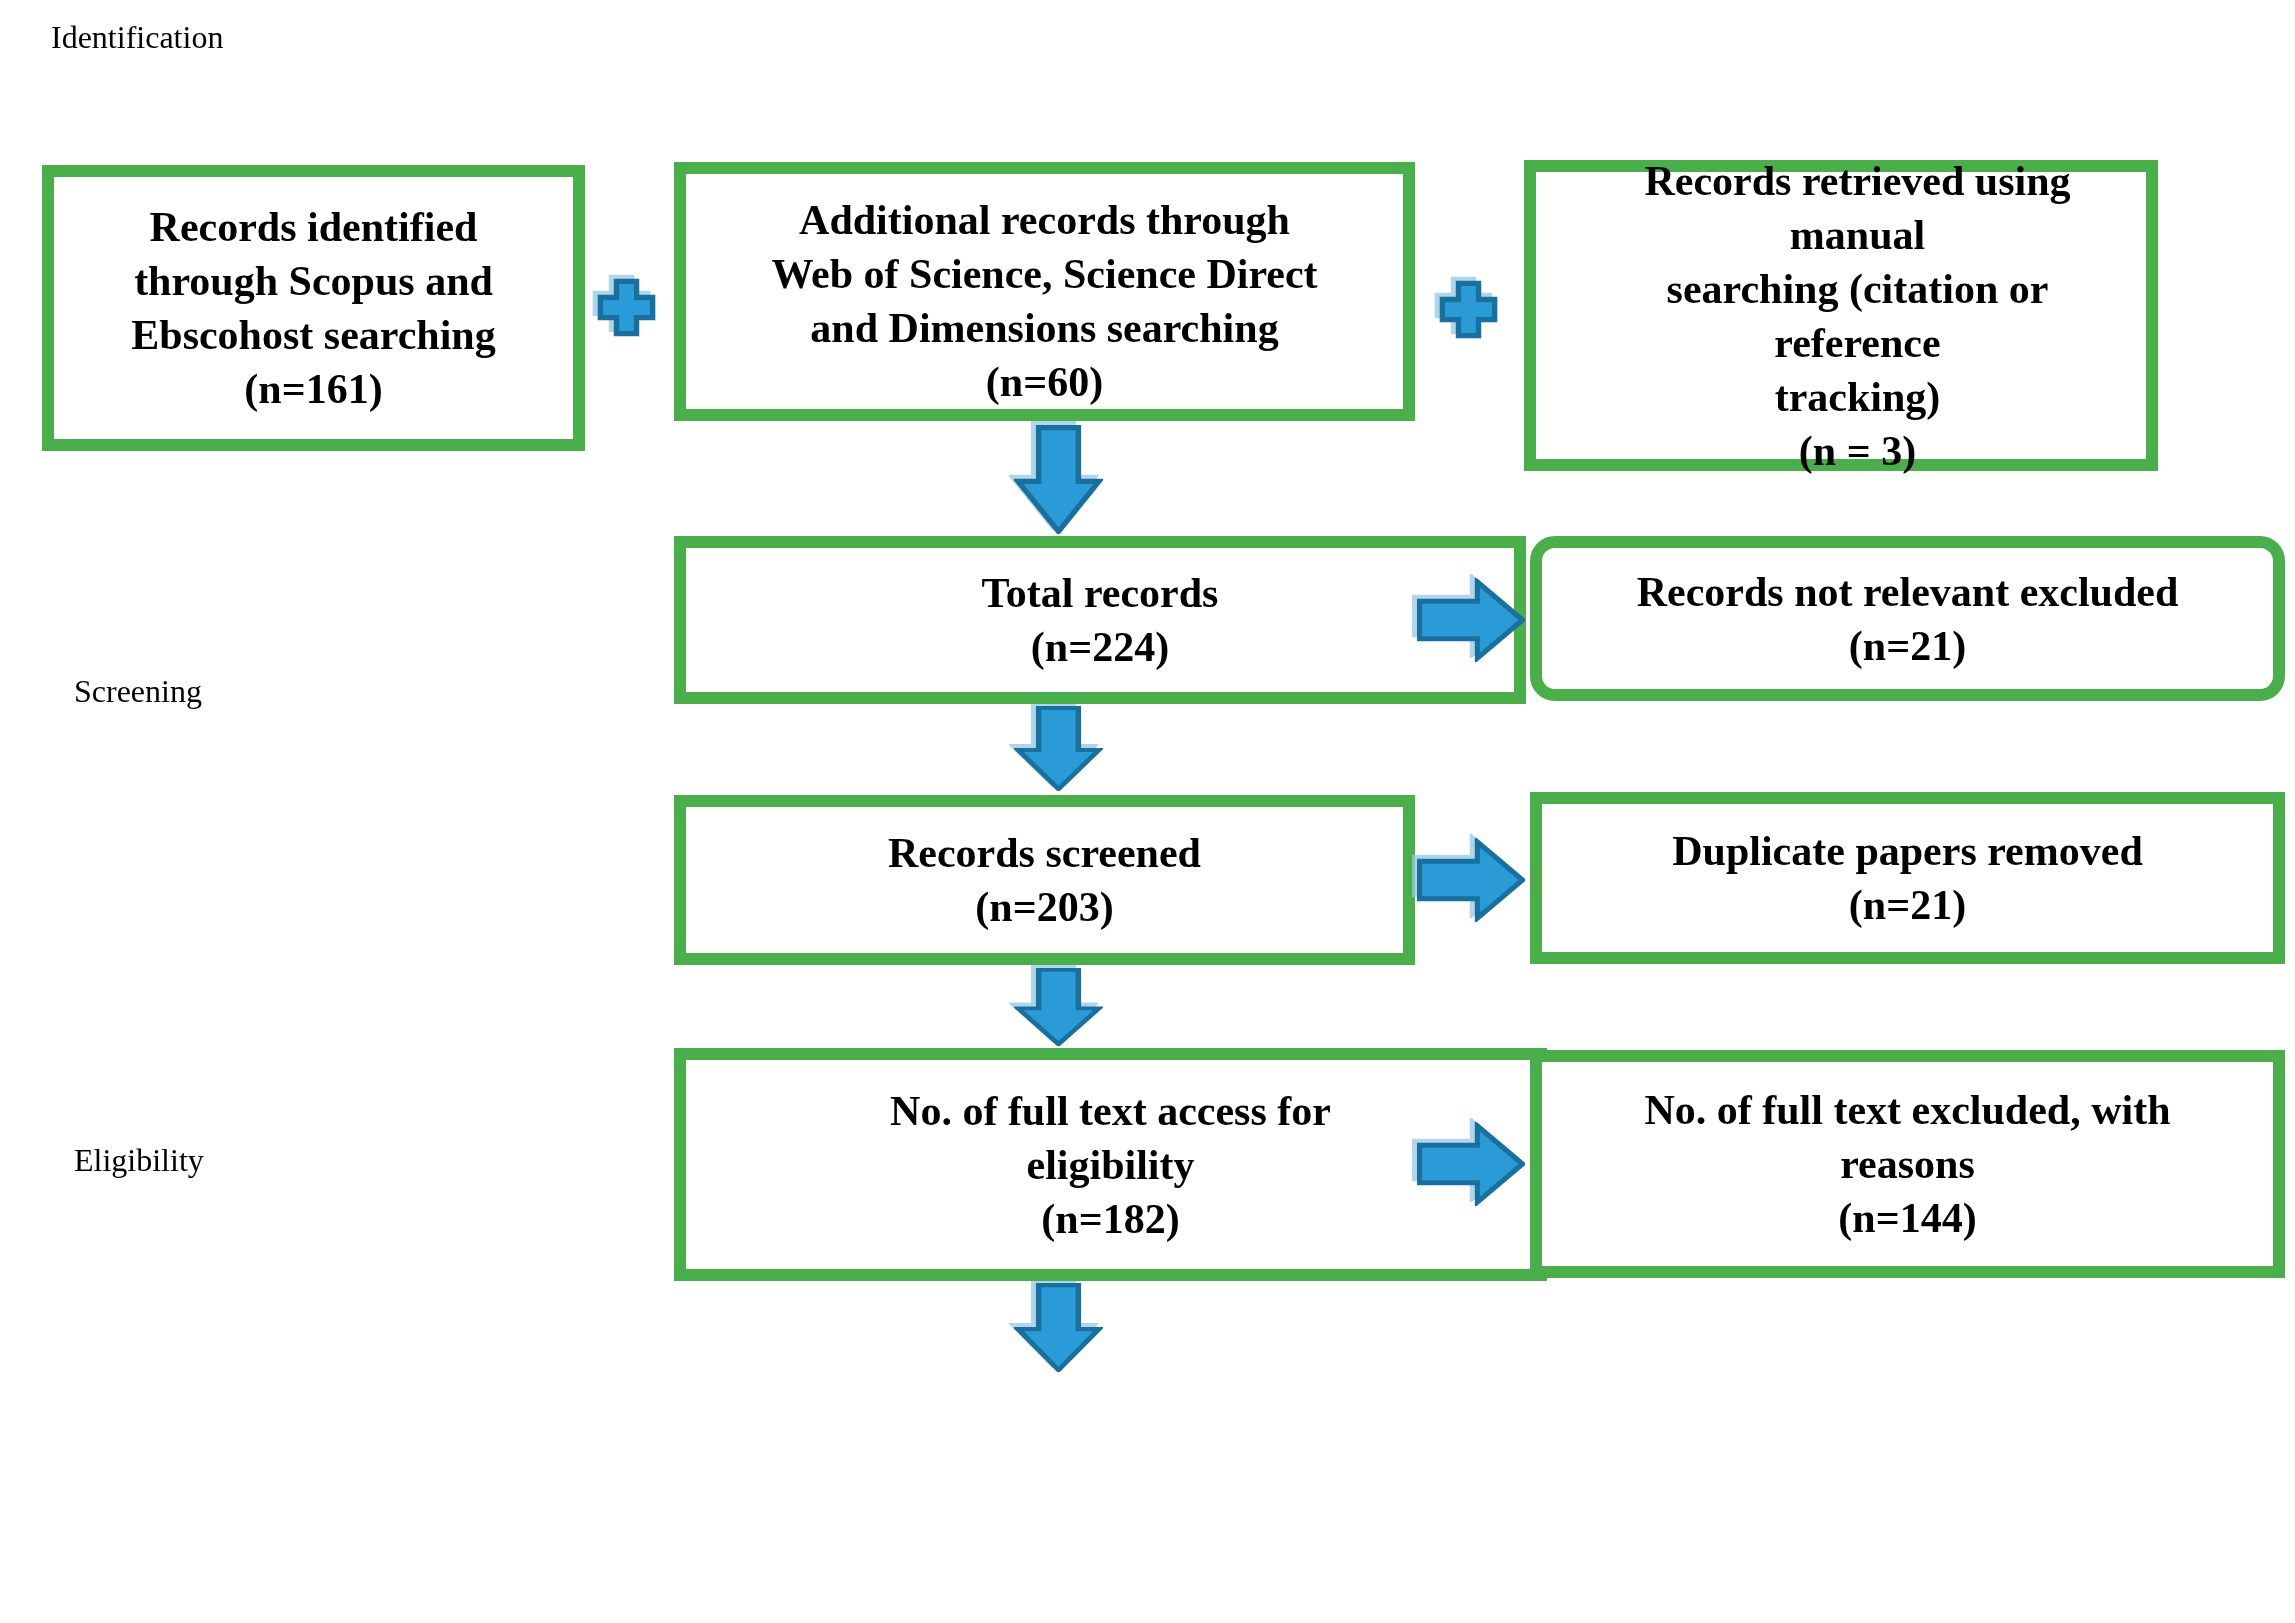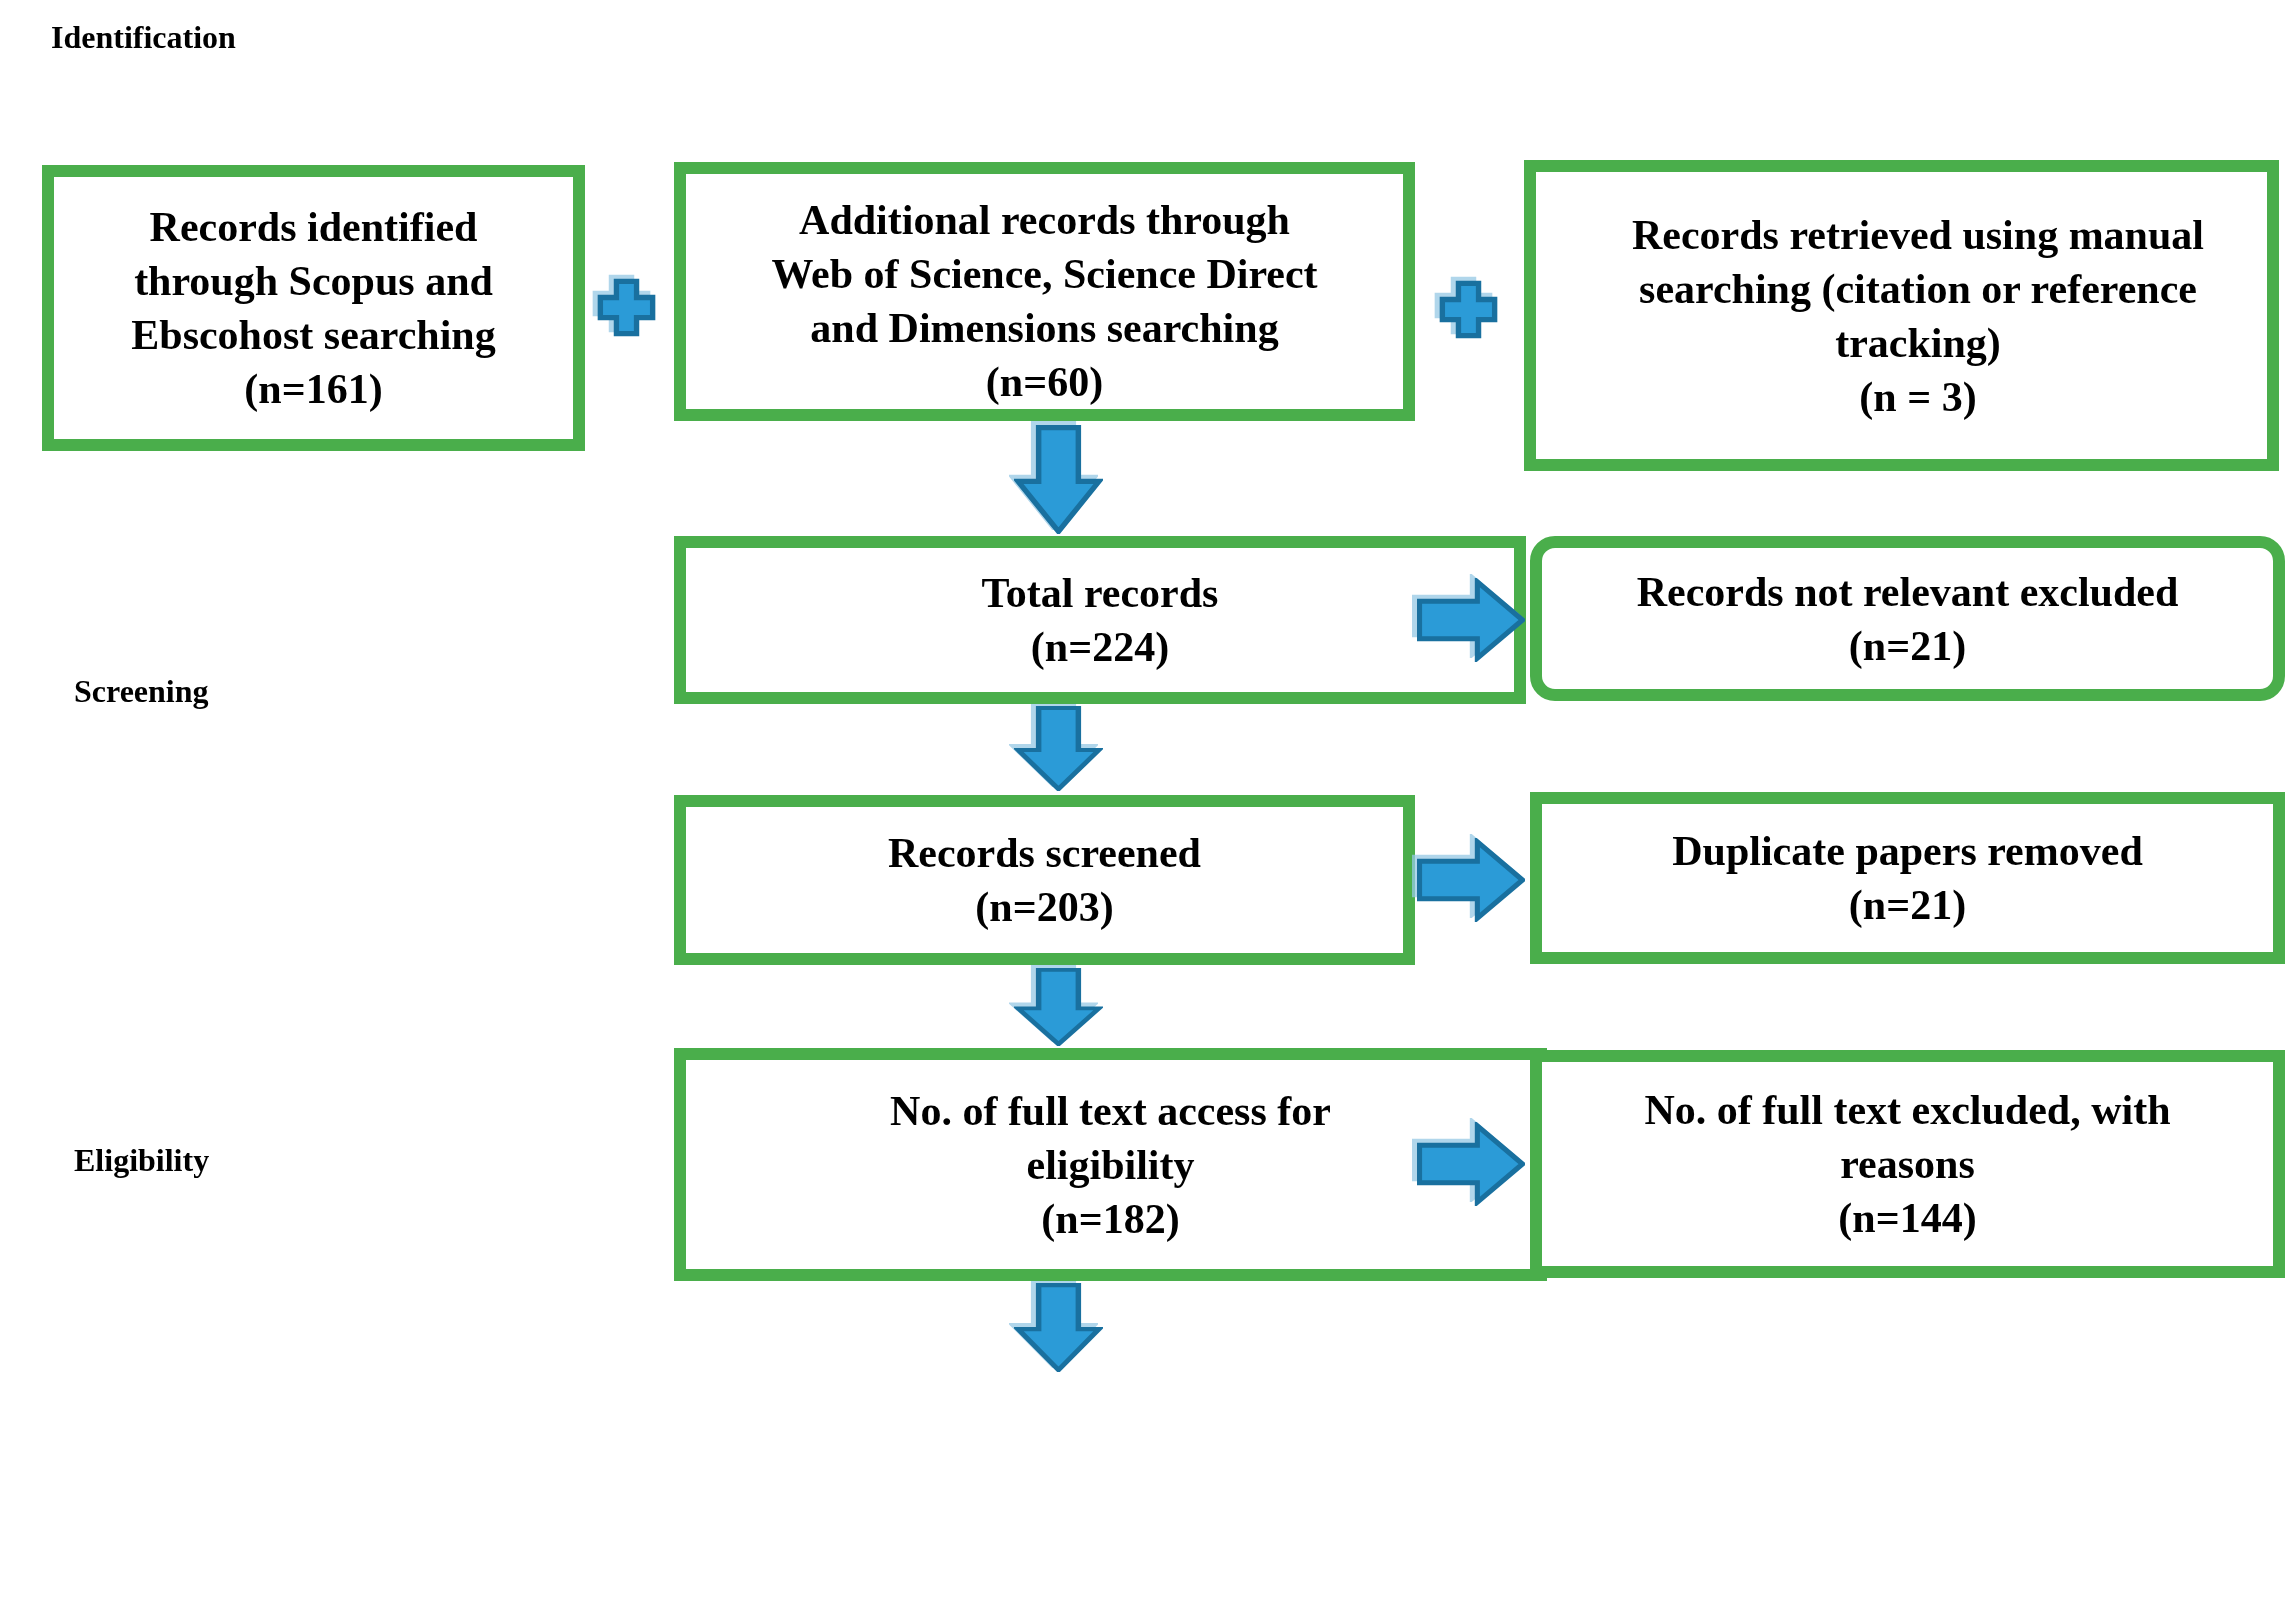--- a/index.html
+++ b/index.html
@@ -13,21 +13,21 @@
   .canvas{
     position:relative;
     width:2295px;
     height:1624px;
     background:var(--bg);
     font-family:"Liberation Serif", serif;
     overflow:hidden;
   }
   .stage-label{
     position:absolute;
-    font-weight:bold;
+    font-weight:normal;
     font-size:32px;
     color:var(--ink);
     white-space:nowrap;
   }
   .flow-box{
     position:absolute;
     border:12px solid var(--green);
     background:var(--bg);
     display:flex;
     align-items:center;
@@ -68,21 +68,21 @@
 (n=161)</div>
   </div>
 
   <div class="flow-box" style="left:674px; top:162px; width:741px; height:259px;align-items:flex-end;">
     <div class="box-text">Additional records through
 Web of Science, Science Direct
 and Dimensions searching
 (n=60)</div>
   </div>
 
-  <div class="flow-box" style="left:1524px; top:160px; width:755px; height:311px;padding-left:33px;">
+  <div class="flow-box" style="left:1524px; top:160px; width:634px; height:311px;padding-left:33px;">
     <div class="box-text">Records retrieved using manual
 searching (citation or reference
 tracking)
 (n = 3)</div>
   </div>
 
   <svg class="shape halo" style="left:597px; top:278px;" width="59" height="59" viewBox="0 0 88 88" preserveAspectRatio="none">
     <path class="blue-fill" d="M29 5 H59 V29 H83 V59 H59 V83 H29 V59 H5 V29 H29 Z"></path>
   </svg>
   <svg class="shape halo" style="left:1439px; top:280px;" width="59" height="59" viewBox="0 0 88 88" preserveAspectRatio="none">

